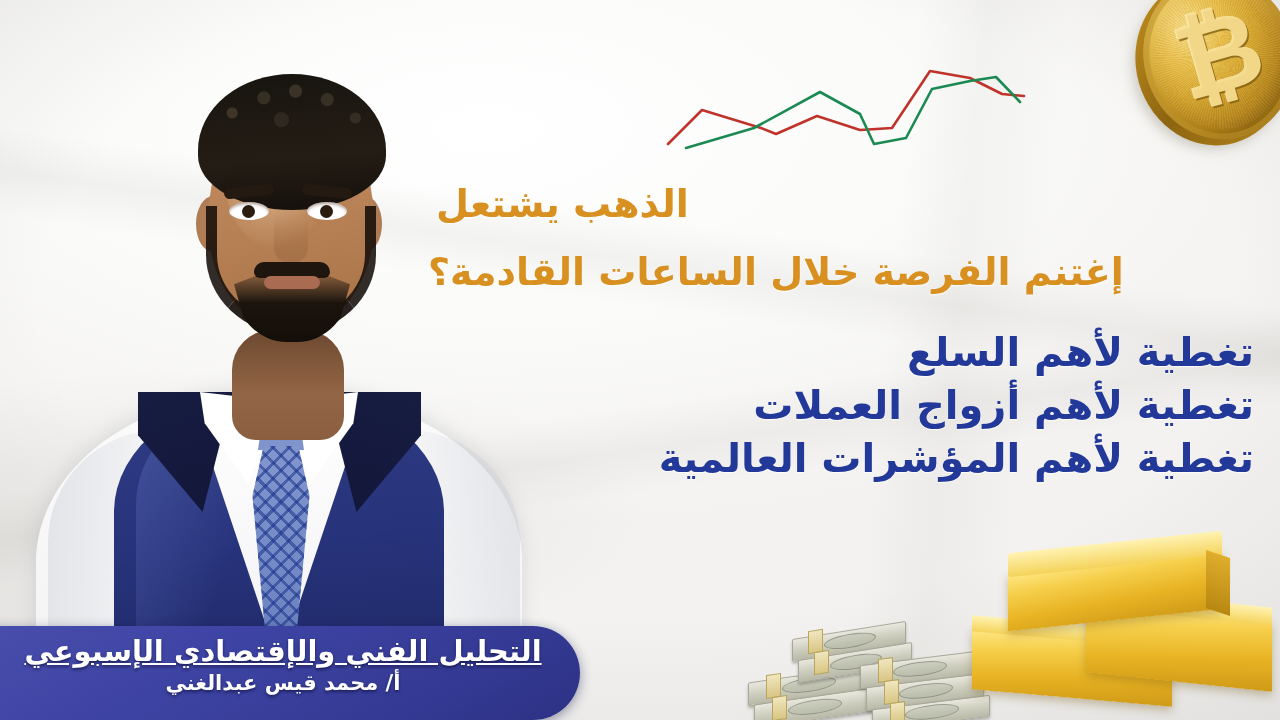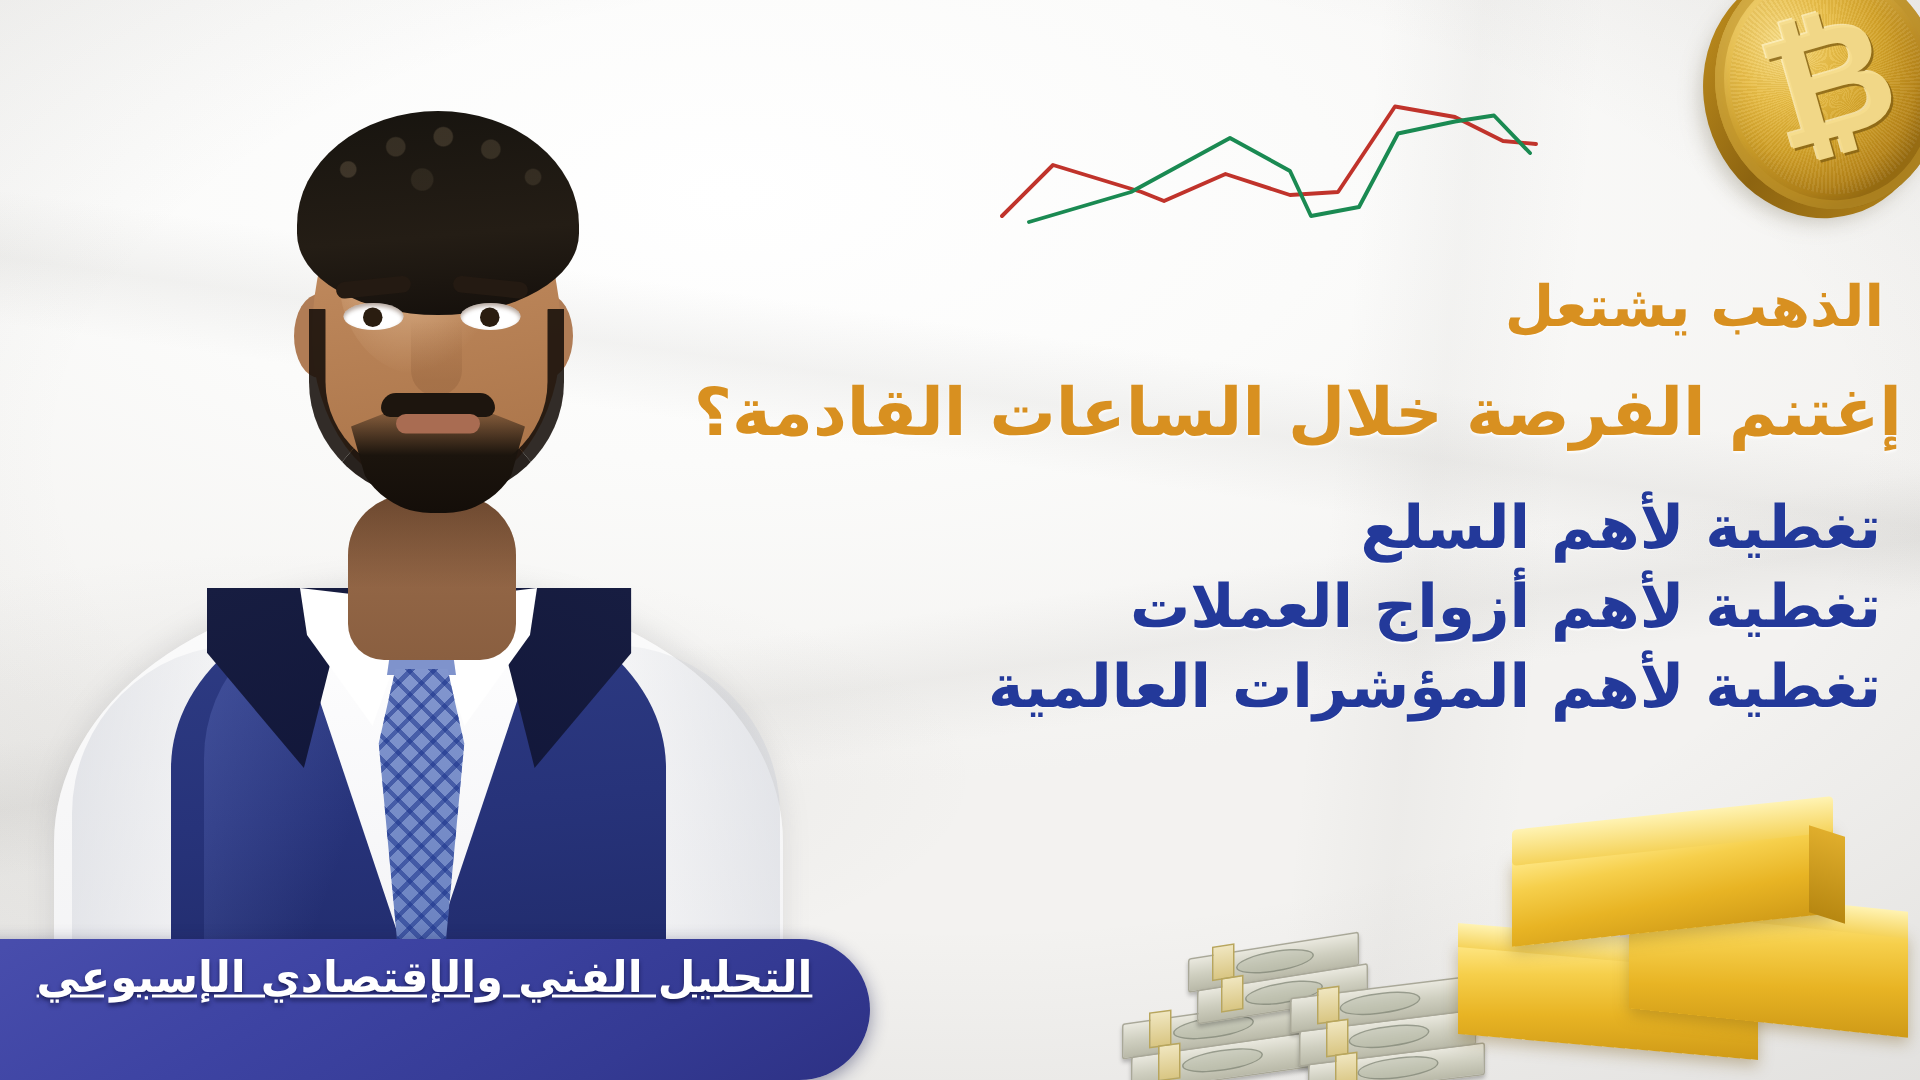--- a/index.html
+++ b/index.html
@@ -442,37 +442,37 @@
   .gbar-side {
     position: absolute;
     background: linear-gradient(180deg, #e0ae2c 0%, #b78711 100%);
   }
 
   
   .headline {
     position: absolute;
     right: 24px;
     width: 820px;
-    text-align: right;
+    text-align: left;
     direction: rtl;
     unicode-bidi: embed;
   }
   .hl-1 {
     top: 182px;
     font-size: 38px;
     font-weight: 800;
     color: #d89020;
     letter-spacing: 1px;
     text-shadow: 0 1px 2px rgba(255,255,255,0.9);
   }
   .hl-2 {
     top: 250px;
     width: 840px;
     right: 12px;
-    font-size: 44px;
+    font-size: 38px;
     font-weight: 800;
     color: #d89020;
     letter-spacing: 0.5px;
     text-shadow: 0 1px 2px rgba(255,255,255,0.9);
   }
   .bullets {
     position: absolute;
     right: 26px;
     top: 326px;
     width: 800px;
@@ -613,16 +613,17 @@
     <div class="gbar" style="left:128px; top:92px;  width:186px; height:70px; transform:skewY(6deg);"></div>
     <div class="gbar-top" style="left:128px;top:78px; width:186px; height:18px; transform:skewY(6deg);"></div>
     <div class="gbar" style="left:50px;  top:42px;  width:214px; height:58px; transform:skewY(-6deg);"></div>
     <div class="gbar-top" style="left:50px; top:22px; width:214px; height:24px; transform:skewY(-6deg); border-radius:3px;"></div>
     <div class="gbar-side" style="left:248px;top:34px; width:24px; height:58px; transform:skewY(18deg);"></div>
   </div>
 
   <div class="banner">
     <div class="banner-inner">
       <div class="banner-title">التحليل الفني والإقتصادي الإسبوعي</div>
+      <div class="banner-sub">أ/ محمد قيس عبدالغني</div>
     </div>
   </div>
 
 </div>
 
 </body></html>

